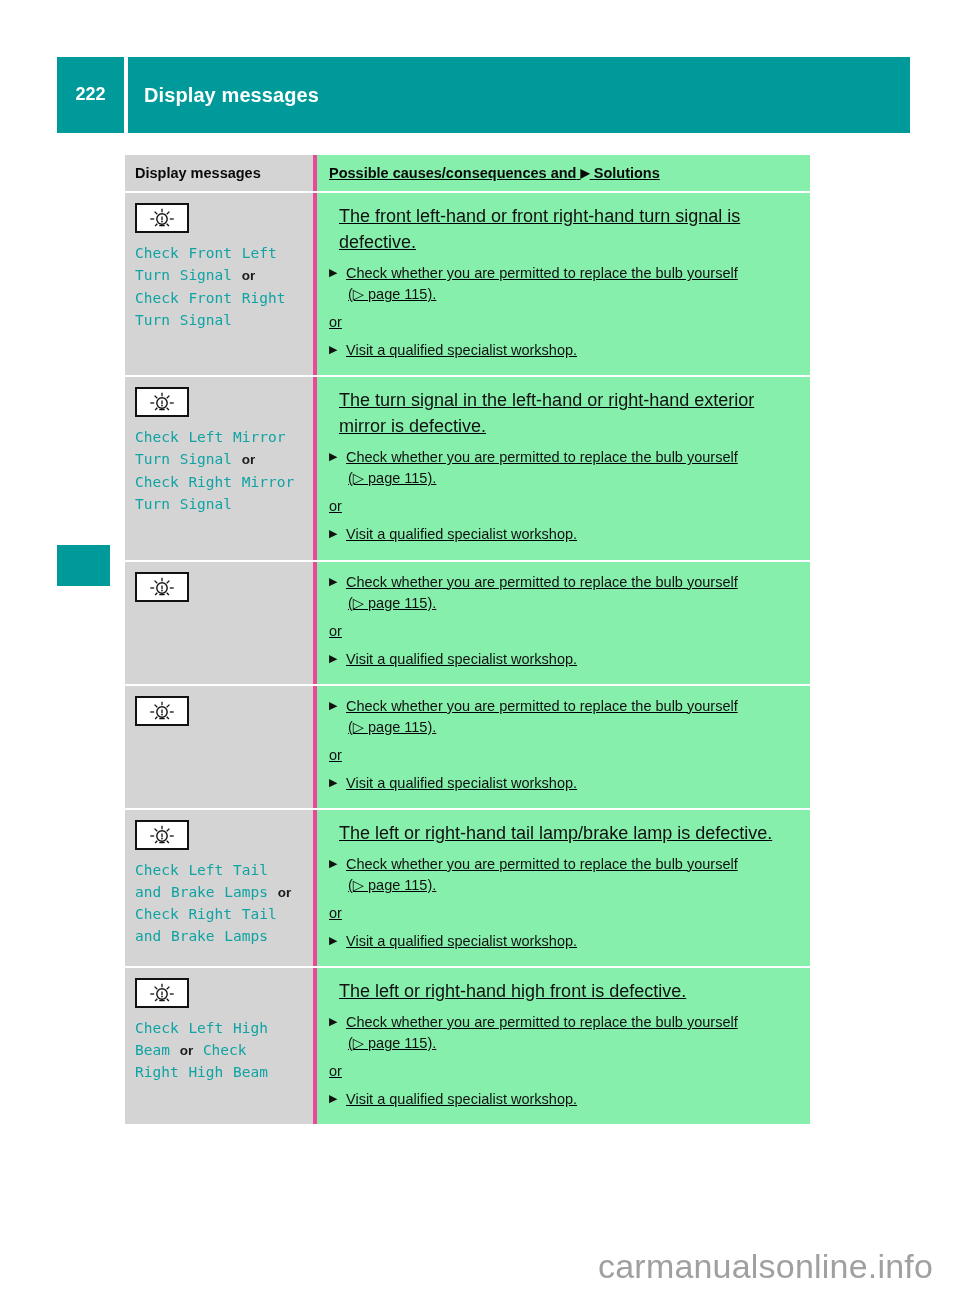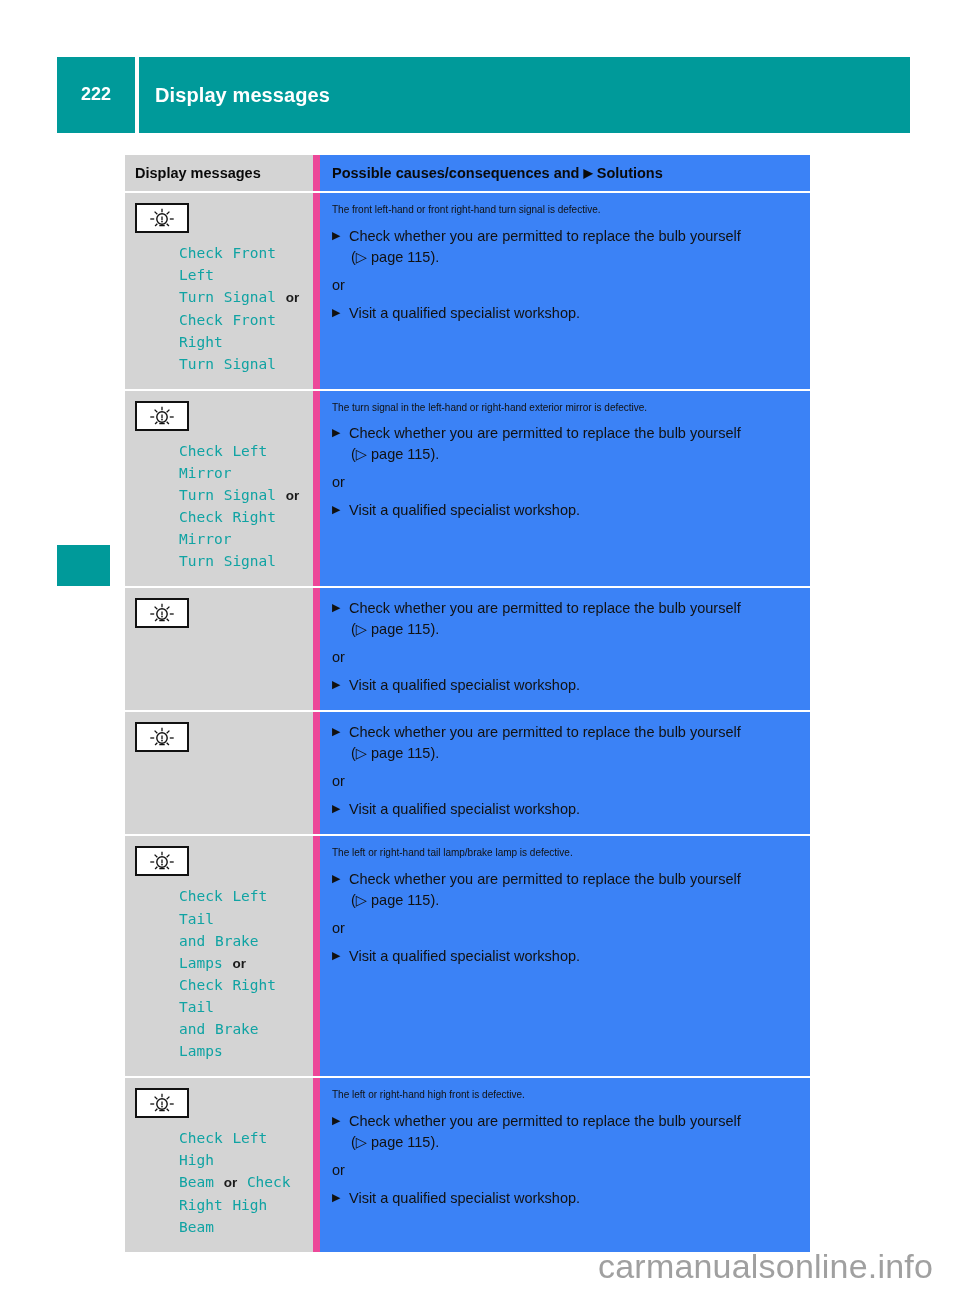--- a/index.html
+++ b/index.html
@@ -17,21 +17,21 @@
   
   .header {
     position: absolute;
     left: 57px; top: 57px;
     width: 853px; height: 76px;
     display: flex;
     align-items: stretch;
   }
   .header-pagenum {
     background: #009a9a;
-    width: 78px;
+    width: 67px;
     display: flex;
     align-items: center;
     justify-content: center;
     color: #ffffff;
     font-size: 18px;
     font-weight: bold;
     padding-bottom: 2px;
   }
   .header-gap {
     width: 4px;
@@ -85,23 +85,24 @@
   }
   .trow:last-child { border-bottom: none; }
 
   .col-left {
     width: 188px;
     background: #d4d4d4;
     padding: 10px 10px 14px 10px;
   }
   .col-right {
     flex: 1;
-    background: #3b82f6;
+    background: #86efac;
     padding: 10px 12px 14px 12px;
-    border-left: 7px solid #ec4899;
+    border-left: 4px solid #ec4899;
+    text-decoration: underline;
   }
 
   
   .thead .col-left,
   .thead .col-right {
     padding-top: 9px;
     padding-bottom: 9px;
   }
   .th-text {
     font-size: 14.5px;
@@ -126,35 +127,34 @@
   }
   .lamp-icon svg { display: block; }
 
   
   .msg {
     font-family: "DejaVu Sans Mono", "Liberation Mono", monospace;
     font-size: 14.5px;
     line-height: 1.52;
     color: #10a3a3;
     word-spacing: 1px;
-    margin-left: 44px;
   }
   .msg .or {
     font-family: "Liberation Sans", sans-serif;
     color: #1a1a1a;
     font-size: 13.5px;
     font-weight: bold;
   }
 
   
   .cause {
-    font-size: 10px;
+    font-size: 18px;
     line-height: 1.45;
     color: #111111;
-    margin: 0 0 8px 0;
+    margin: 0 0 8px 10px;
   }
   .sol {
     font-size: 14.5px;
     line-height: 1.45;
     color: #111111;
     margin: 0 0 7px 0;
     padding-left: 17px;
     position: relative;
   }
   .sol .bullet {

